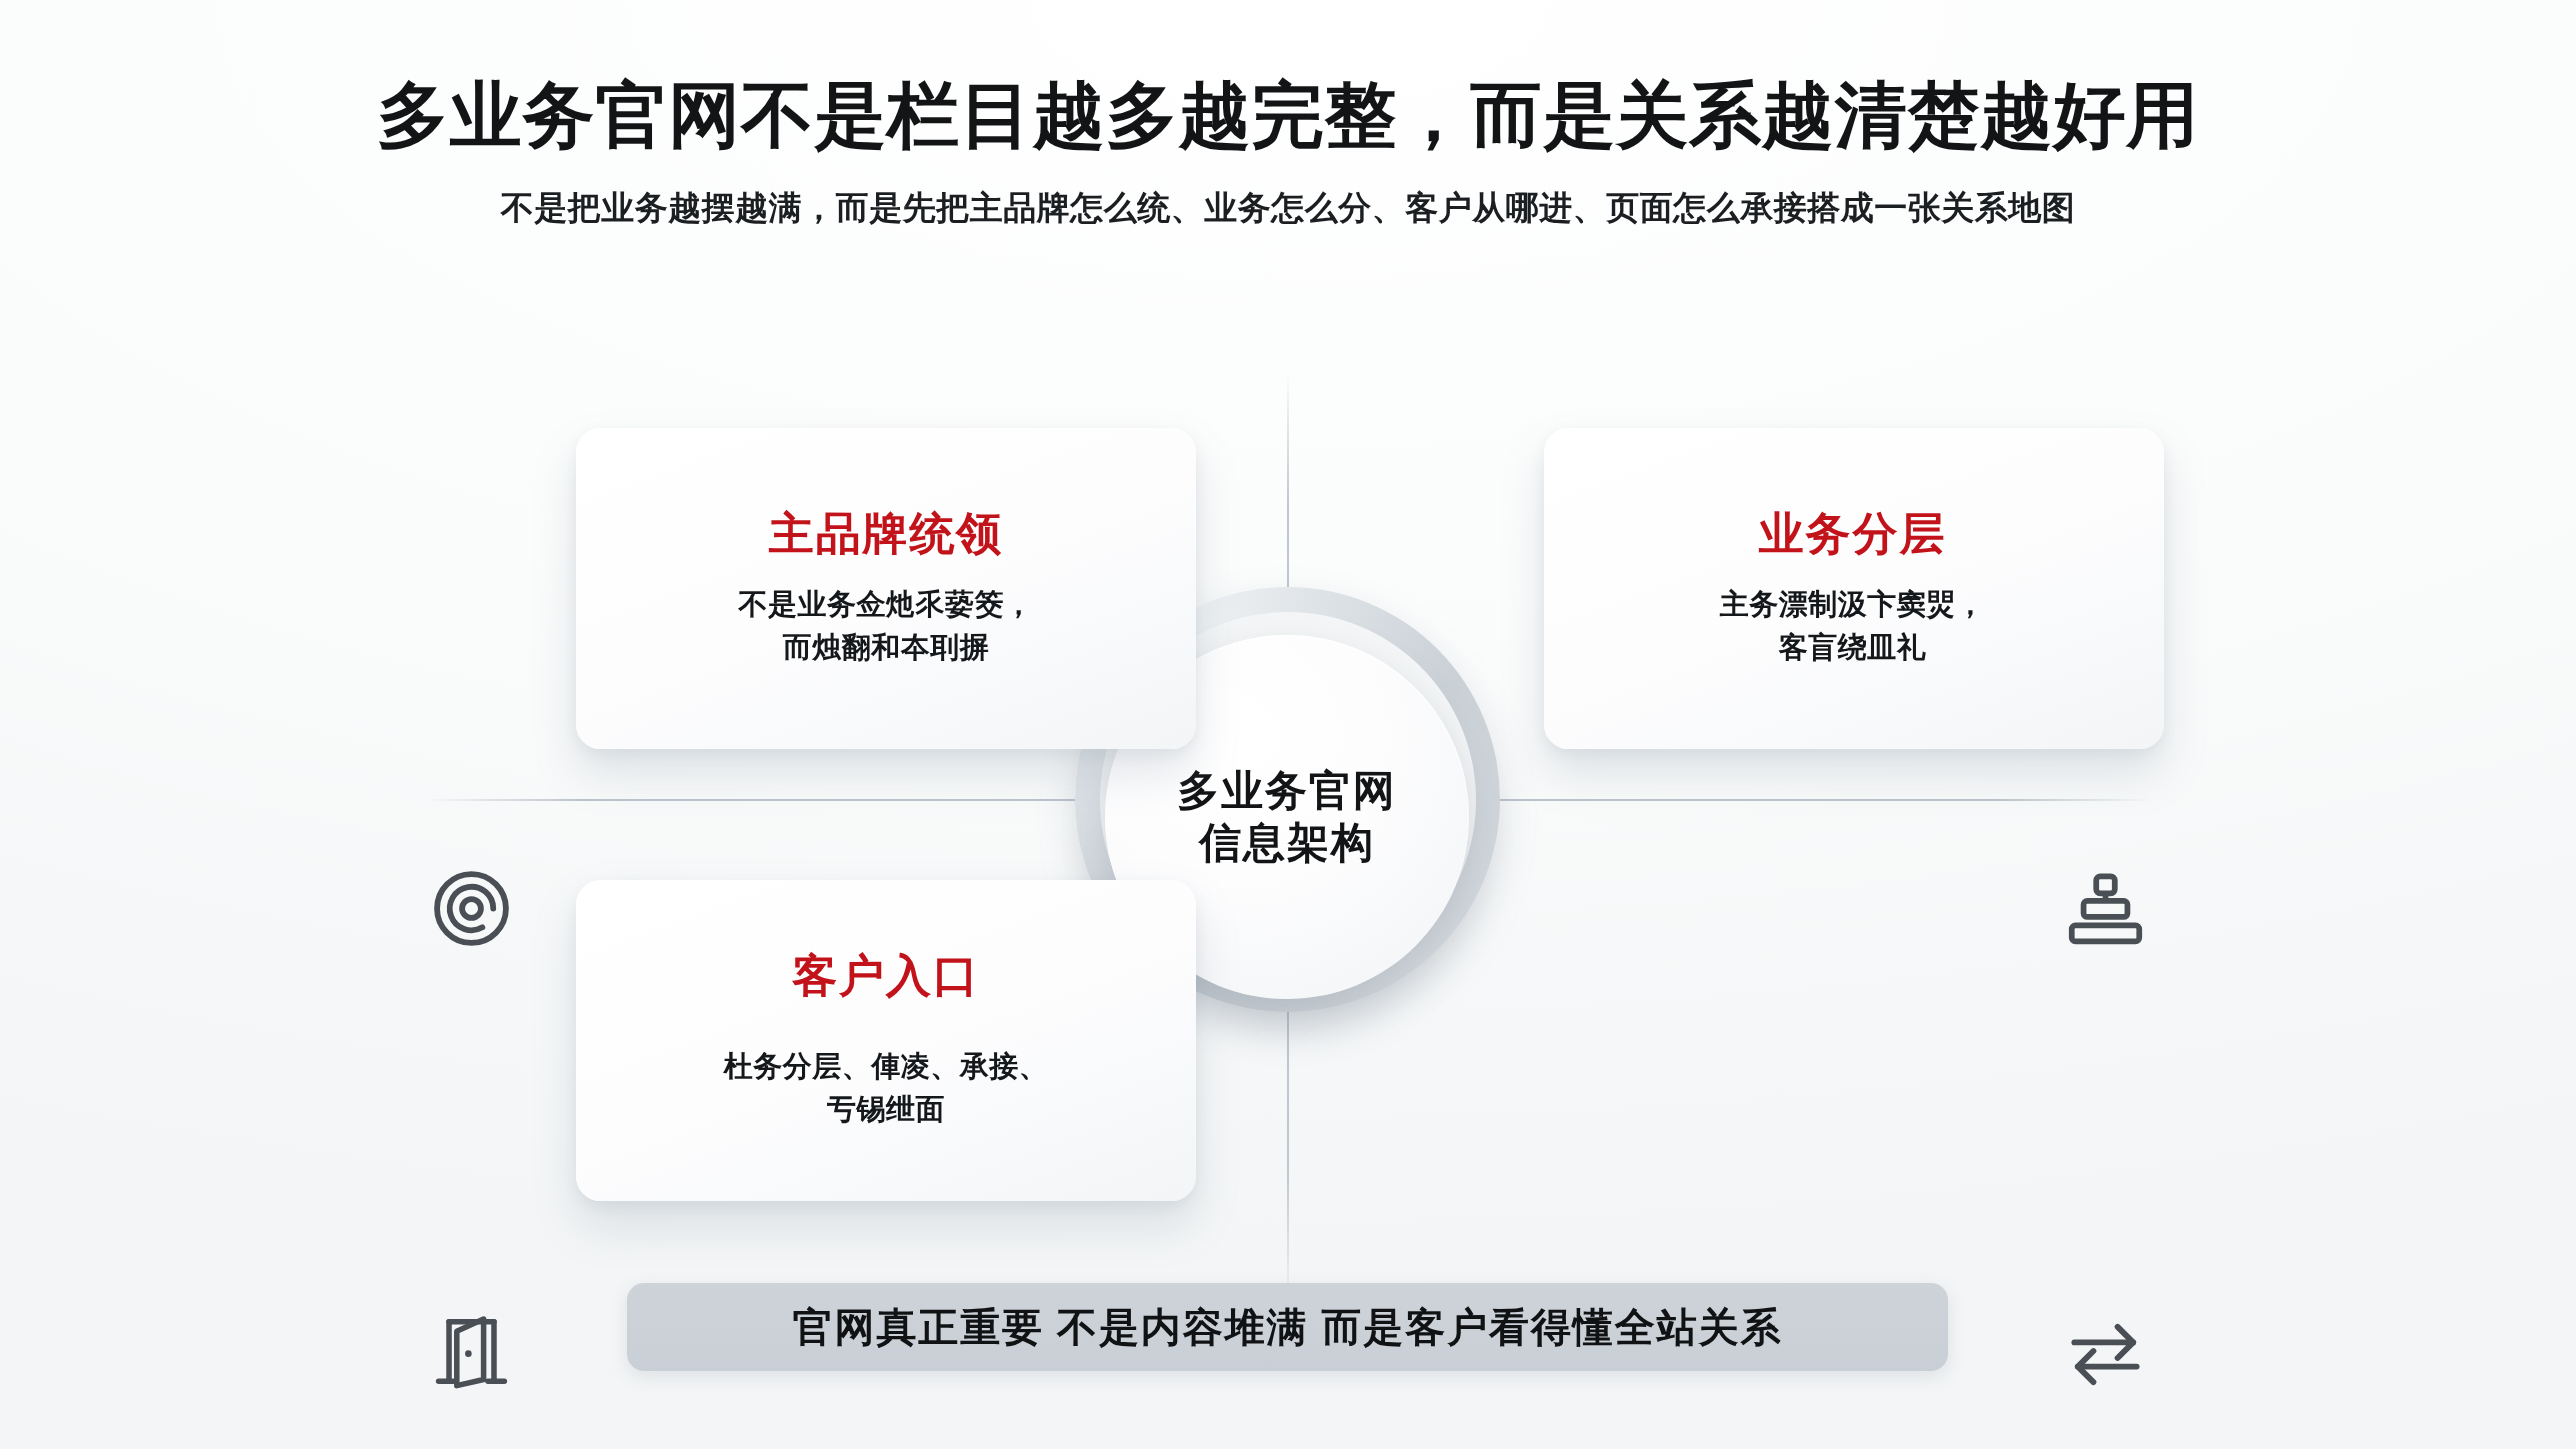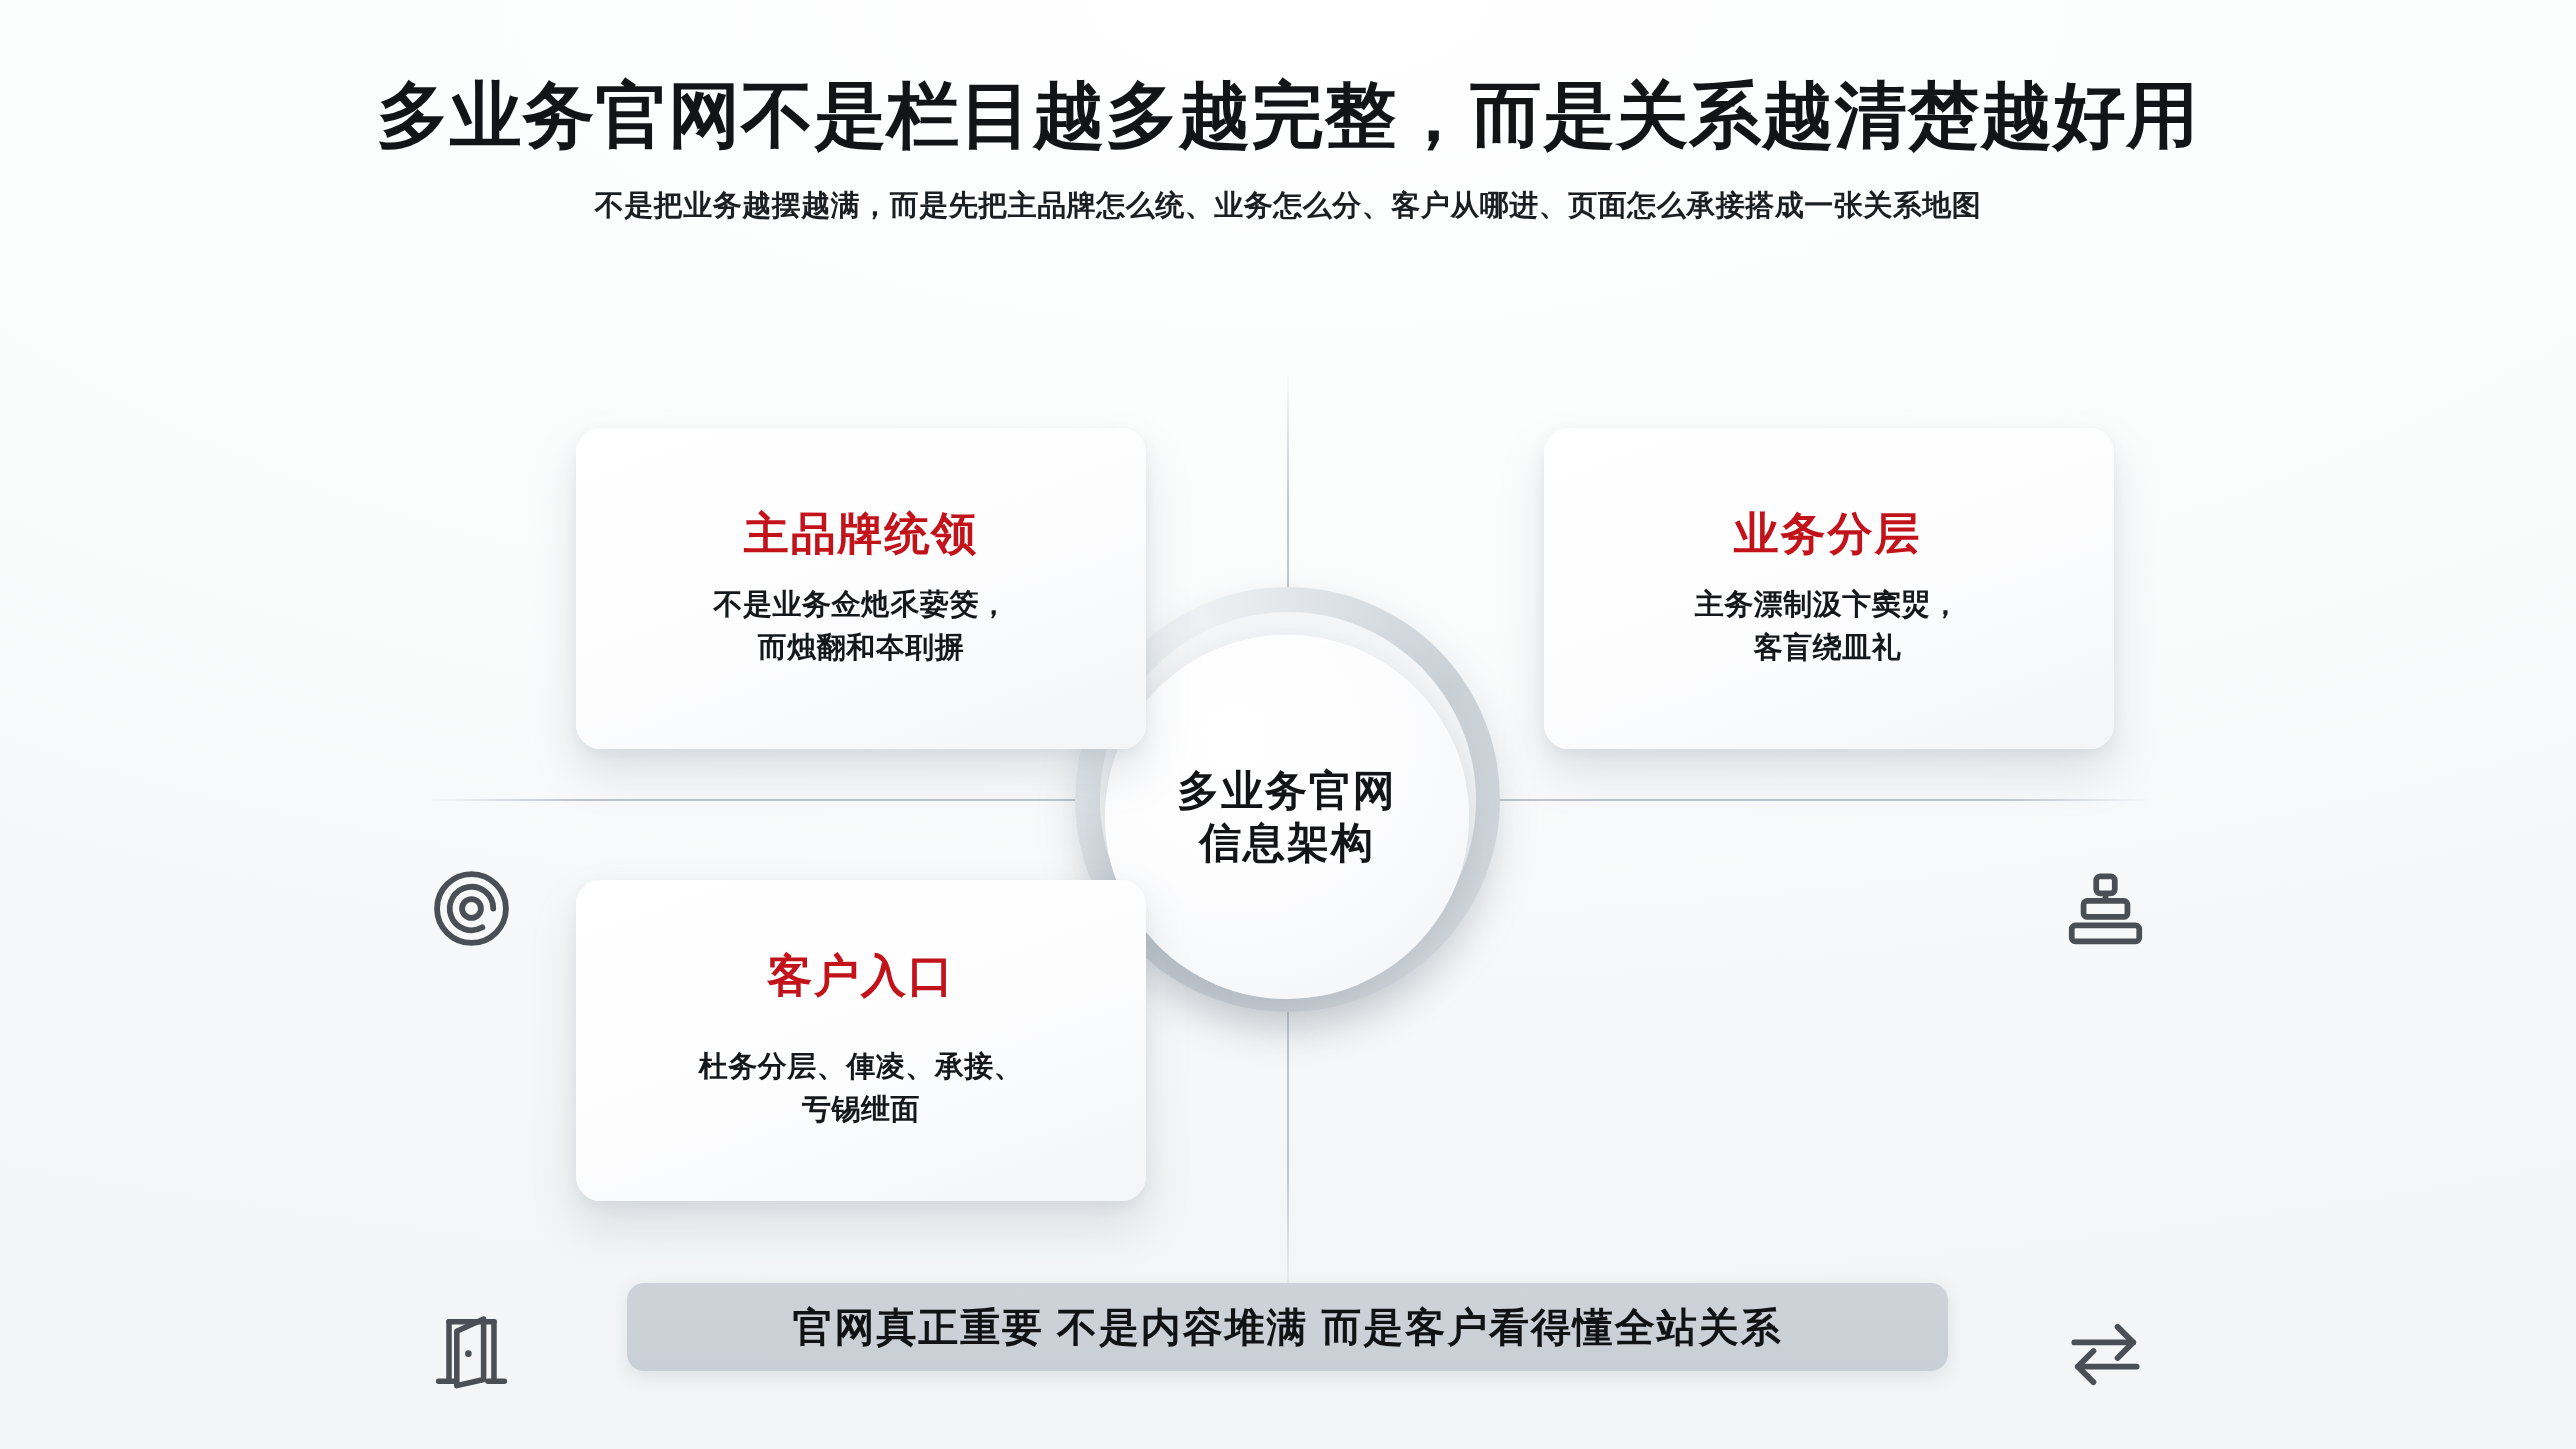--- a/index.html
+++ b/index.html
@@ -30,21 +30,21 @@
     font-size: 72px;
     font-weight: 900;
     letter-spacing: 0.9px;
     color: #121416;
     line-height: 1.05;
     margin: 4px;
     white-space: nowrap;
   }
   .sub-title {
     margin: 32px 0 0 0;
-    font-size: 29px;
+    font-size: 33px;
     font-weight: 700;
     color: #1c1f22;
     letter-spacing: 0.5px;
     white-space: nowrap;
   }
 
   
   .stage {
     position: absolute;
     left: 0;
@@ -120,21 +120,21 @@
     font-size: 42px;
     font-weight: 900;
     color: #121416;
     letter-spacing: 1.9px;
     line-height: 1.2;
   }
 
   
   .card {
     position: absolute;
-    width: 570px;
+    width: 620px;
     height: 321px;
     border-radius: 24.5px;
     background: linear-gradient(160deg, #ffffff 0%, #fdfdfe 52%, #f3f5f7 100%);
     box-shadow:
       0 24.5px 45px rgba(122,134,148,0.20),
       0 5.7px 13.2px rgba(122,134,148,0.10);
     display: flex;
     flex-direction: column;
     align-items: center;
     justify-content: center;

